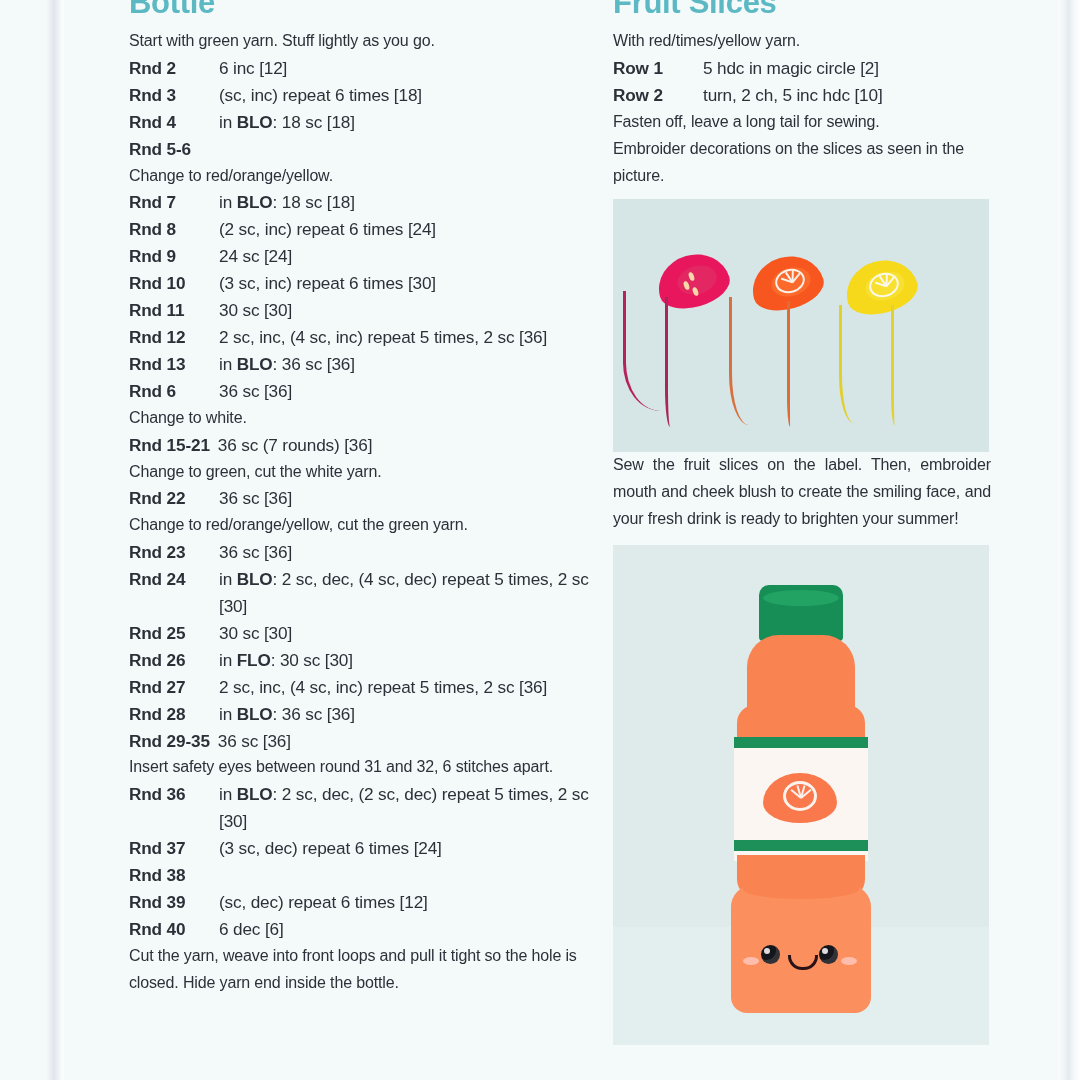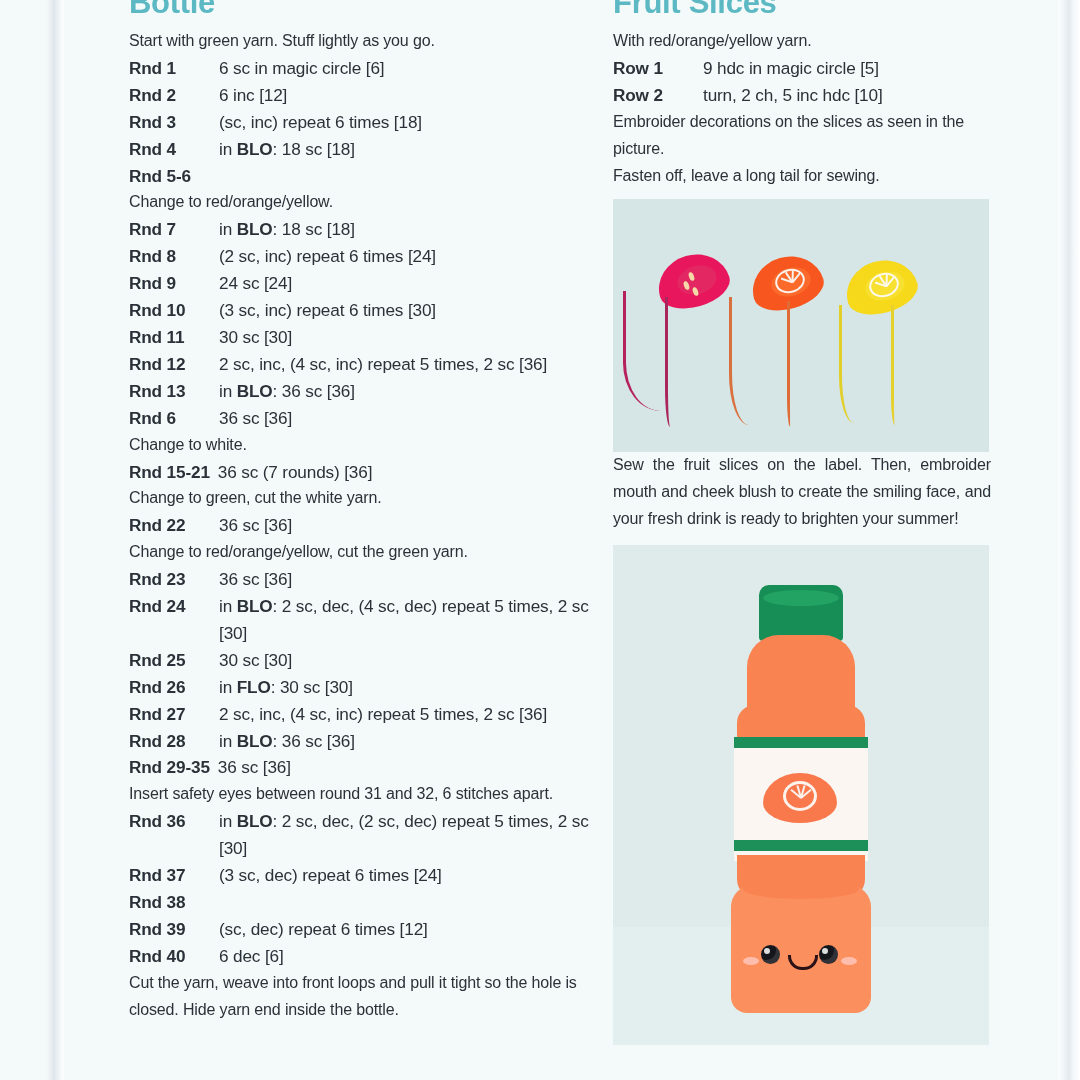--- a/index.html
+++ b/index.html
@@ -288,24 +288,20 @@
   <div class="sheet">
 
     <div class="col col-left">
 
       <h2 class="section-title">Bottle</h2>
 
       <p class="para">Start with green yarn. Stuff lightly as you go.</p>
 
       <div class="rows">
           <div class="prow">
-            <span class="lbl">Rnd 1</span>
-            <span class="ins">6 sc in magic circle [6]</span>
-          </div>
-          <div class="prow">
             <span class="lbl">Rnd 2</span>
             <span class="ins">6 inc [12]</span>
           </div>
           <div class="prow">
             <span class="lbl">Rnd 3</span>
             <span class="ins">(sc, inc) repeat 6 times [18]</span>
           </div>
           <div class="prow">
             <span class="lbl">Rnd 4</span>
             <span class="ins">in <b>BLO</b>: 18 sc  [18]</span>
@@ -431,35 +427,35 @@
           </div>
         </div>
 
       <p class="para">Cut the yarn, weave into front loops and pull it tight so the hole is closed. Hide yarn end inside the bottle.</p>
     </div>
 
     <div class="col col-right">
 
       <h2 class="section-title">Fruit Slices</h2>
 
-      <p class="para">With red/orange/yellow yarn.</p>
+      <p class="para">With red/times/yellow yarn.</p>
 
       <div class="rows">
           <div class="prow">
             <span class="lbl">Row 1</span>
-            <span class="ins">9 hdc in magic circle [5]</span>
+            <span class="ins">5 hdc in magic circle [2]</span>
           </div>
           <div class="prow">
             <span class="lbl">Row 2</span>
             <span class="ins">turn, 2 ch, 5 inc hdc [10]</span>
           </div>
         </div>
 
+      <p class="para">Fasten off, leave a long tail for sewing.</p>
       <p class="para">Embroider decorations on the slices as seen in the picture.</p>
-      <p class="para">Fasten off, leave a long tail for sewing.</p>
 
       <div class="photo photo-slices">
 
         <div class="slice-wrap" style="left:44px; top:56px; color:#c3175a;">
           <div class="slice-body" style="background:#e8175d;"></div>
           <div class="slice-inner" style="background:#e32762; transform:rotate(-16deg);"></div>
           <div class="seed" style="left:32px; top:17px;"></div>
           <div class="seed" style="left:27px; top:26px;"></div>
           <div class="seed" style="left:36px; top:32px;"></div>
           <div class="tail" style="left:-34px; top:36px; border-color:#b4215c; width:60px; height:120px;"></div>

